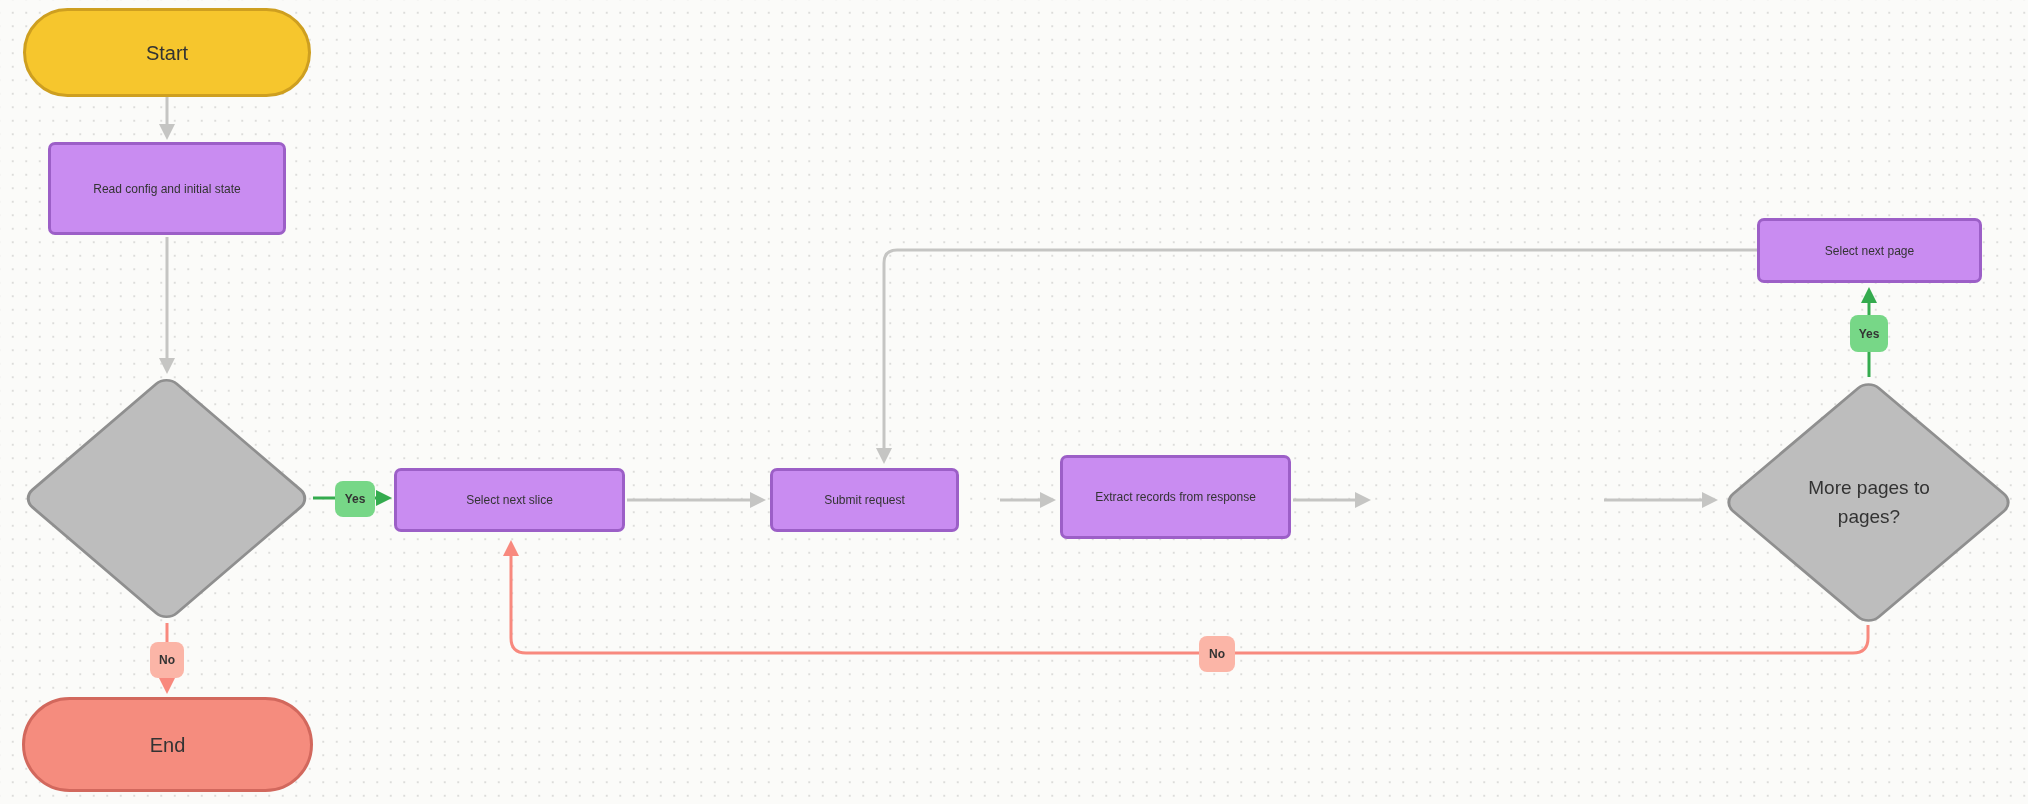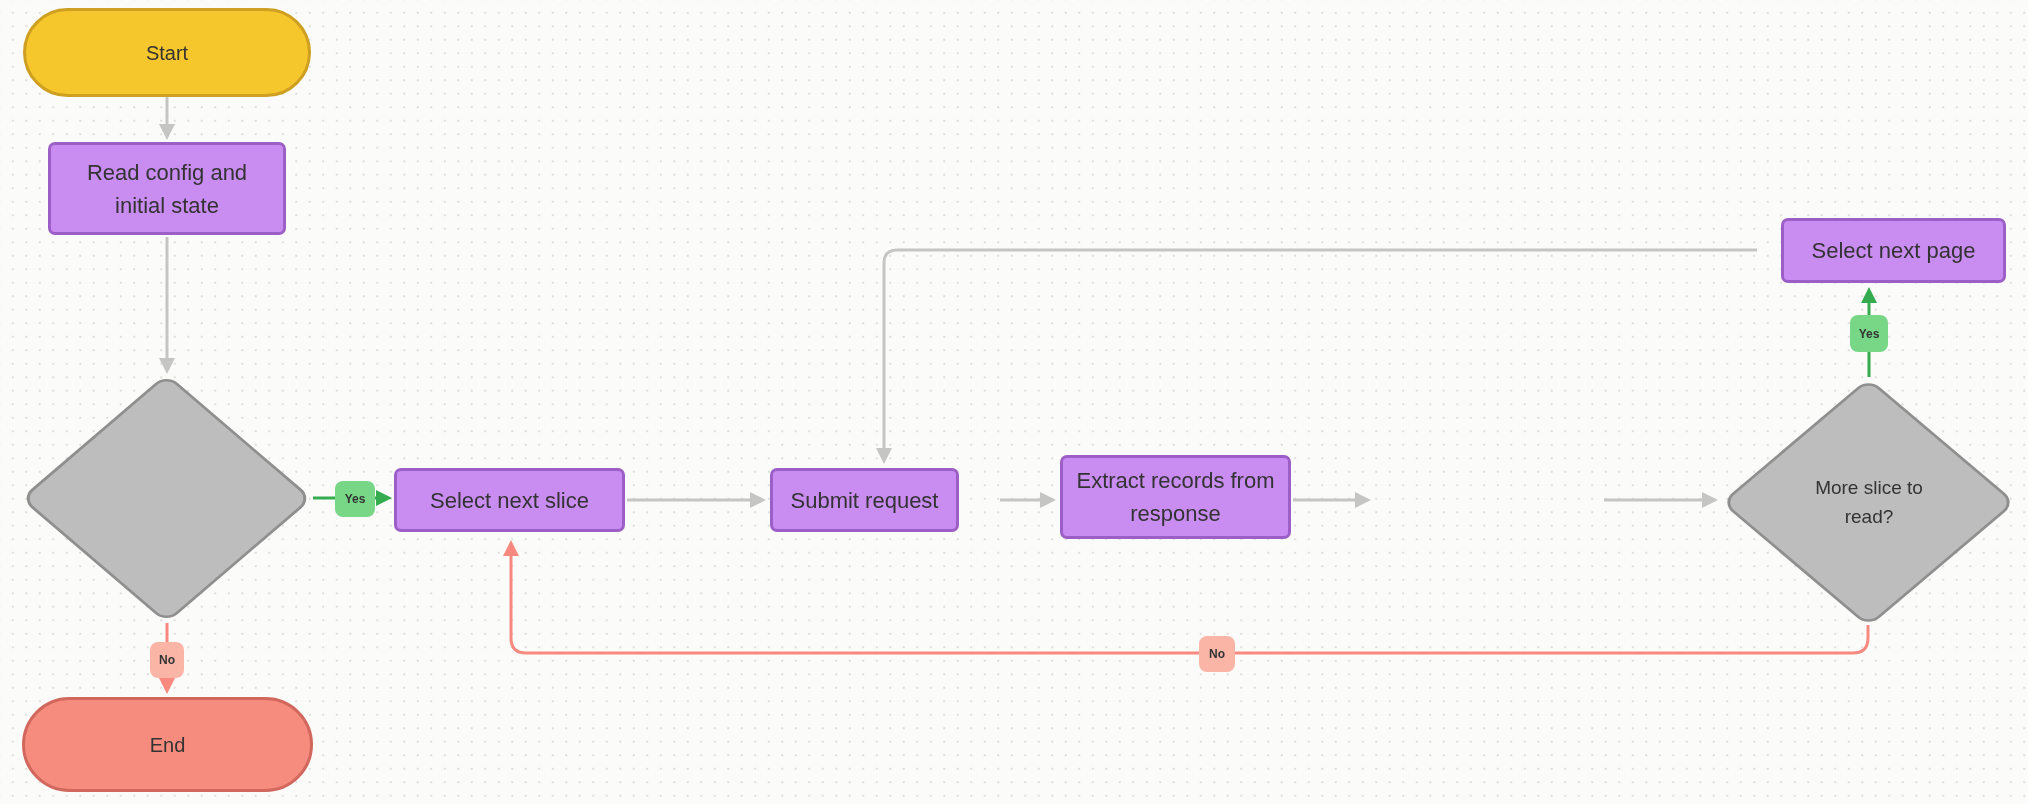--- a/index.html
+++ b/index.html
@@ -20,21 +20,21 @@
   .shaft.green{stroke:var(--edge-green,#34AB4E);}
   .shaft.red{stroke:var(--edge-red,#F8897E);}
   .head.gray{fill:var(--edge-gray,#C5C5C3);}
   .head.green{fill:var(--edge-green,#34AB4E);}
   .head.red{fill:var(--edge-red,#F8897E);}
 
   .node{
     position:absolute;
     display:flex;align-items:center;justify-content:center;
     text-align:center;
-    font-size:22px;line-height:1.5;
+    font-size:12px;line-height:1.5;
     box-sizing:border-box;
   }
   .terminator-start{
     background:var(--terminator-start-fill,#F6C62D);
     border:3px solid var(--terminator-start-border,#CE9F20);
     border-radius:46px;
     font-size:20px;
   }
   .terminator-end{
     background:var(--terminator-end-fill,#F58C7E);
@@ -107,34 +107,34 @@
     <path class="shaft gray" d="M1757 250 H 897 Q 884 250 884 263 V 448"></path>
     <path class="head gray" d="M884 464 L876 448 L892 448 Z"></path>
 
     <path class="shaft red" d="M1868 625 V 638 Q 1868 653 1853 653 H 526 Q 511 653 511 638 V 556"></path>
     <path class="head red" d="M511 540 L503 556 L519 556 Z"></path>
   </svg>
 
   <div class="diamond-shape" style="left:63px;top:395px;width:207px;height:207px;transform:scaleY(0.855) rotate(45deg);transform-origin:50% 50%;"></div>
 
   <div class="diamond-shape" style="left:1764px;top:398px;width:209px;height:209px;transform:scaleY(0.845) rotate(45deg);transform-origin:50% 50%;"></div>
-  <div class="diamond-label" style="left:1869px;top:502px;width:140px;">More slice to read?</div>
+  <div class="diamond-label" style="left:1869px;top:502px;width:140px;">More pages to pages?</div>
 
   <div class="node terminator-start" style="left:23px;top:8px;width:288px;height:89px;">Start</div>
 
   <div class="node process" style="left:48px;top:142px;width:238px;height:93px;">Read config and initial state</div>
 
   <div class="node process" style="left:394px;top:468px;width:231px;height:64px;">Select next slice</div>
 
   <div class="node process" style="left:770px;top:468px;width:189px;height:64px;">Submit request</div>
 
   <div class="node process" style="left:1060px;top:455px;width:231px;height:84px;">Extract records from response</div>
 
 
-  <div class="node process" style="left:1757px;top:218px;width:225px;height:65px;margin-left:24px;">Select next page</div>
+  <div class="node process" style="left:1757px;top:218px;width:225px;height:65px;">Select next page</div>
 
   <div class="node terminator-end" style="left:22px;top:697px;width:291px;height:95px;">End</div>
 
   <div class="badge green" style="left:335px;top:481px;width:40px;height:36px;">Yes</div>
 
   <div class="badge red" style="left:150px;top:642px;width:34px;height:36px;">No</div>
 
   <div class="badge green" style="left:1850px;top:315px;width:38px;height:37px;">Yes</div>
 
   <div class="badge red" style="left:1199px;top:636px;width:36px;height:36px;">No</div>

